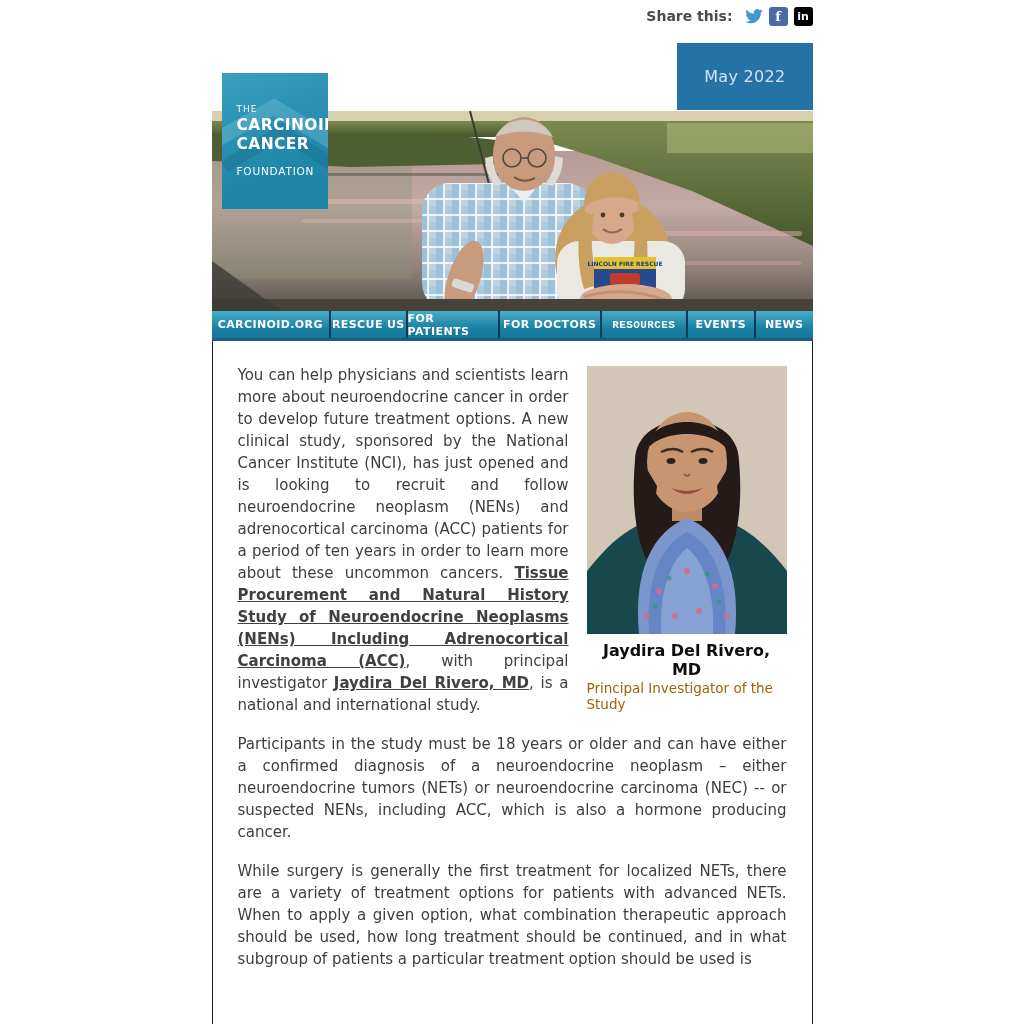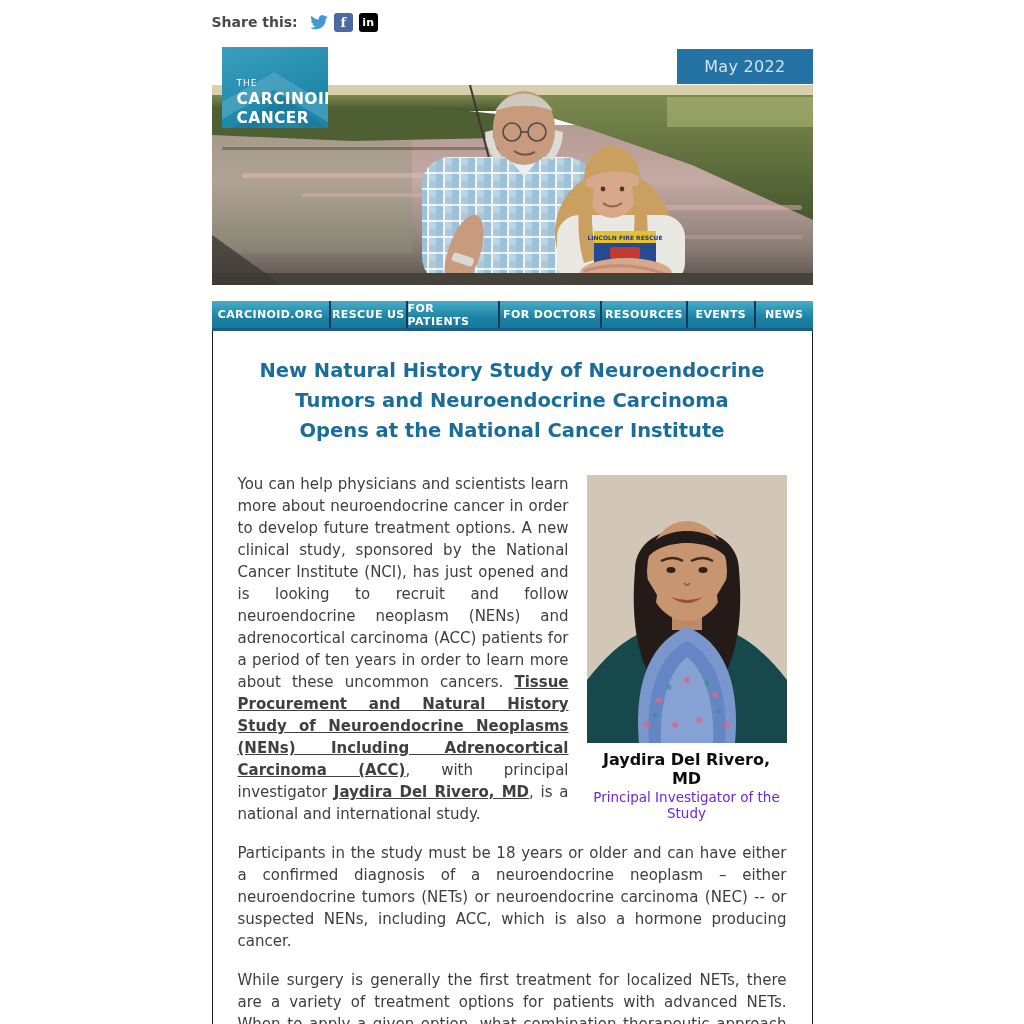--- a/index.html
+++ b/index.html
@@ -6,79 +6,79 @@
     margin: 0; padding: 0;
     width: 1024px; height: 1024px;
     overflow: hidden;
     background: #ffffff;
     font-family: "DejaVu Sans", "Liberation Sans", sans-serif;
   }
   .email { width: 601px; margin: 0 auto; position: relative; }
 
   
   .share-bar {
-    padding-top: 11px; height: 22px;
-    display: flex; align-items: center; gap: 6px;
+    padding-top: 5px; height: 22px;
+    display: flex; justify-content: flex-end; align-items: center; gap: 6px;
   }
   .share-label { font-size: 14px; font-weight: bold; color: #4a4a4a; margin-right: 5px; }
   .sicon { width: 19px; height: 19px; display: inline-block; cursor: pointer; }
   .sicon svg { width: 19px; height: 19px; display: block; }
   .sq { border-radius: 3px; display: flex; align-items: center; justify-content: center;
         color: #fff; font-weight: bold; font-size: 11px; width: 19px; height: 19px; }
 
   
   .banner-row { margin-top: 16px; display: flex; justify-content: flex-end; }
   .date-badge {
     background: #2573a5; color: #cfe3f2;
-    font-size: 16px; padding: 8px 27px; letter-spacing: 0.3px;
+    font-size: 16px; padding: 24px 27px; letter-spacing: 0.3px;
   }
 
   
   .hero { position: relative; height: 200px; margin-top: 1px; }
   .hero > svg.scene { position: absolute; inset: 0; display: block; }
   .logo {
-    position: absolute; left: 10px; top: -38px; width: 106px; height: 81px;
+    position: absolute; left: 10px; top: -38px; width: 106px; height: 136px;
     background: linear-gradient(160deg, #3a9fbf, #1f86a8 70%);
     overflow: hidden; z-index: 3;
   }
   .logo svg { position: absolute; inset: 0; }
   .logo-text { position: absolute; left: 15px; top: 32px; color: #ffffff; line-height: 1; }
   .logo-the { font-size: 9px; letter-spacing: 1px; margin-bottom: 4px; }
   .logo-big { font-size: 15.5px; font-weight: bold; letter-spacing: 0.4px; margin-bottom: 3px; }
   .logo-foundation { font-size: 10.5px; letter-spacing: 0.8px; margin-top: 14px; }
 
   
-  .nav { display: flex; height: 27px; border-bottom: 3px solid #1e5a85; margin-top: 16px; }
+  .nav { display: flex; height: 27px; border-bottom: 3px solid #1e5a85; }
   .nav a {
     flex: 1 1 auto; display: flex; align-items: center; justify-content: center;
     text-decoration: none; color: #ffffff; font-size: 11px; font-weight: bold;
     letter-spacing: 0.4px; cursor: pointer;
     background: linear-gradient(#46adc8, #1b80a2 65%, #13799b);
     border-right: 2px solid #0d3a57;
   }
   .nav a:last-child { border-right: none; text-align: right; }
   .nav a.w1 { flex-basis: 120px; } .nav a.w2 { flex-basis: 76px; }
   .nav a.w3 { flex-basis: 92px; }  .nav a.w4 { flex-basis: 102px; }
-  .nav a.w5 { flex-basis: 86px; }  .nav a.w6 { flex-basis: 67px; }
+  .nav a.w5 { flex-basis: 86px; font-family: Liberation Mono, monospace; }  .nav a.w6 { flex-basis: 67px; }
   .nav a.w7 { flex-basis: 58px; }
 
   
   .content {
     border-left: 1px solid #1f1f1f; border-right: 1px solid #1f1f1f;
     padding: 23px 25px 30px; min-height: 720px; background: #fff;
   }
   h1.title {
     white-space: pre-line; text-align: center;
     color: #1b6d99; font-size: 19.5px; line-height: 30px;
     font-weight: bold; margin: 2px 0 27px;
   }
   figure.photo { float: right; width: 200px; margin: 2px 0 4px 18px; padding: 0; }
   .portrait { width: 200px; height: 268px; display: block; }
   .cap-name { margin-top: 7px; text-align: center; font-size: 16px; font-weight: bold; color: #0d0d0d; }
-  .cap-role { text-align: center; font-size: 13.5px; color: #6d28d9; margin-top: 1px; }
+  .cap-role { font-size: 13.5px; color: #a16207; margin-top: 1px; }
   .body-text p {
     text-align: justify; font-size: 15px; line-height: 22px;
     color: #3e3e3e; margin: 0 0 17px;
   }
   .body-text a.link { color: #404040; font-weight: bold; text-decoration: underline; cursor: pointer; }
 </style>
 </head>
 <body>
 
 <div class="email">
@@ -197,23 +197,20 @@
     <a class="w1">CARCINOID.ORG</a>
     <a class="w2">RESCUE US</a>
     <a class="w3">FOR PATIENTS</a>
     <a class="w4">FOR DOCTORS</a>
     <a class="w5">RESOURCES</a>
     <a class="w6">EVENTS</a>
     <a class="w7">NEWS</a>
   </nav>
 
   <div class="content">
-    <h1 class="title">New Natural History Study of Neuroendocrine
-Tumors and Neuroendocrine Carcinoma
-Opens at the National Cancer Institute</h1>
 
     <div class="body-text">
       <figure class="photo">
         <svg class="portrait" viewBox="0 0 200 268">
           <rect width="200" height="268" fill="#d8cdbd"></rect>
           <rect width="200" height="268" fill="#c9bda9" opacity="0.35"></rect>
 
           <path d="M0,268 L0,205 C35,160 65,148 100,148 C135,148 165,160 200,205 L200,268 Z" fill="#17494c"></path>
 
           <path d="M48,95 C48,40 152,40 152,95 C156,140 150,175 140,195 L60,195 C50,175 44,140 48,95 Z" fill="#241b18"></path>

